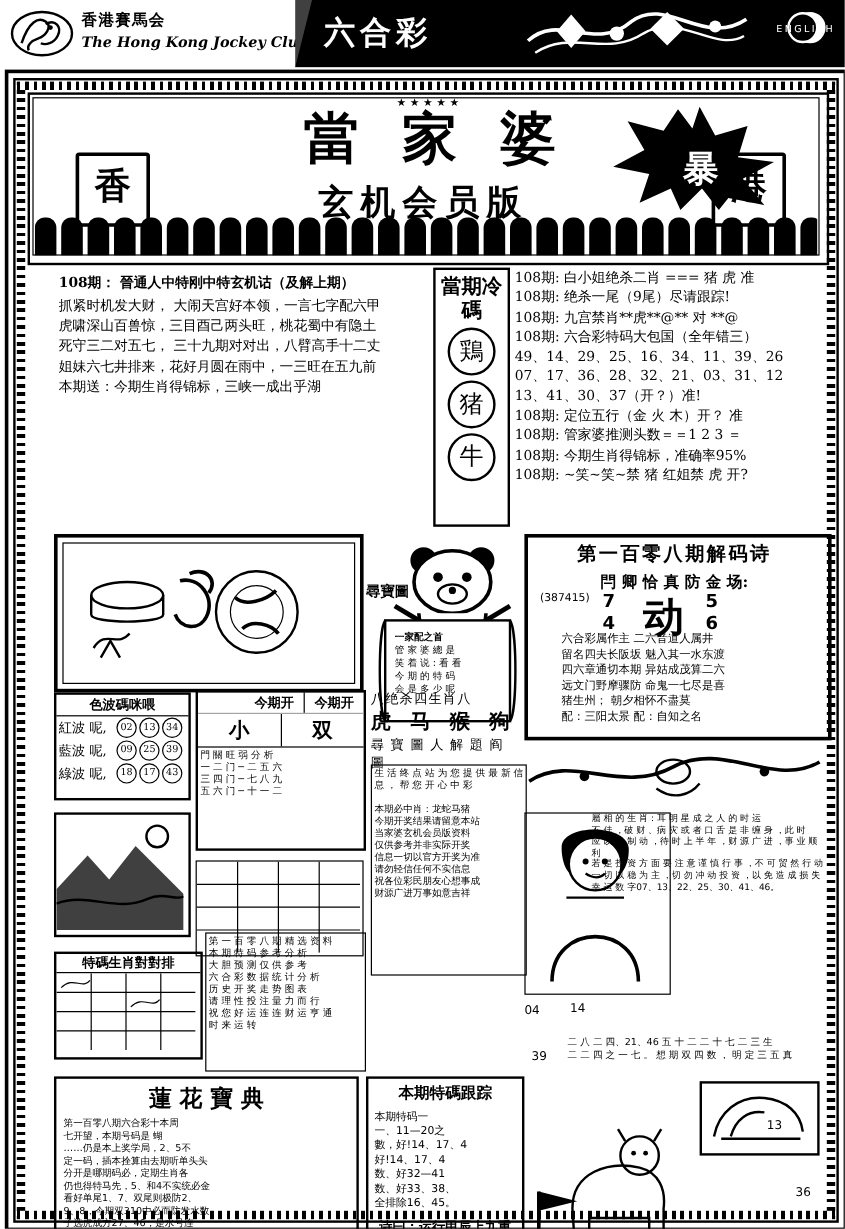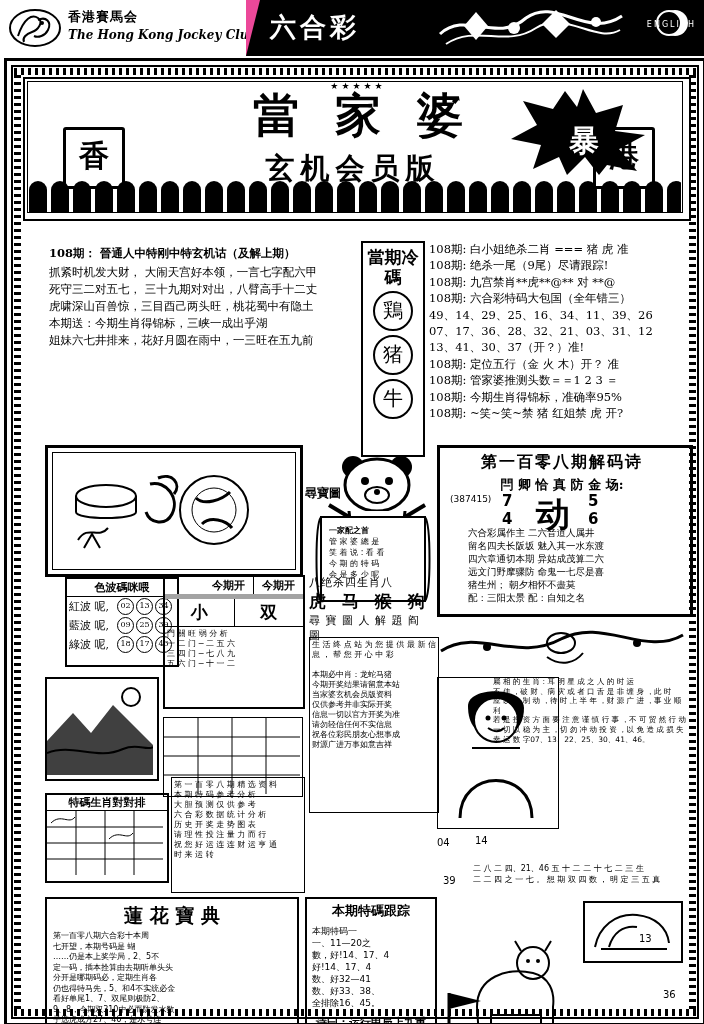--- a/index.html
+++ b/index.html
@@ -5,21 +5,21 @@
   html,body{margin:0;padding:0;background:#fff;}
   body{width:704px;height:1024px;font-family:"DejaVu Sans","Liberation Sans",sans-serif;color:#000;overflow:hidden;}
   .page{position:relative;width:704px;height:1024px;background:#fff;}
 
   
   .topbar{position:absolute;left:0;top:0;width:704px;height:56px;background:#fff;}
   .jockey{position:absolute;left:8px;top:6px;width:250px;height:46px;}
   .jockey .logo{position:absolute;left:0;top:2px;width:54px;height:40px;}
   .jockey .cn{position:absolute;left:60px;top:2px;font-size:13px;font-weight:bold;letter-spacing:1px;}
   .jockey .en{position:absolute;left:60px;top:22px;font-size:12px;font-family:"DejaVu Serif","Liberation Serif",serif;font-weight:bold;font-style:italic;}
-  .markbar{position:absolute;left:246px;top:0;width:458px;height:56px;background:#ec4899;}
+  .markbar{position:absolute;left:246px;top:0;width:458px;height:56px;background:#404040;}
   .markbar .shape{position:absolute;left:0;top:0;width:458px;height:56px;background:#000;
     clip-path:polygon(14px 0,458px 0,458px 56px,0 56px);}
   .mark-title{position:absolute;left:24px;top:10px;font-size:26px;color:#fff;font-weight:bold;letter-spacing:4px;font-family:"DejaVu Serif","Liberation Serif",serif;}
   .ribbon{position:absolute;left:190px;top:4px;width:190px;height:46px;}
   .ribbon svg{display:block;}
   .englishlbl{position:absolute;right:8px;top:20px;font-size:8px;color:#fff;letter-spacing:2px;}
   .moon{position:absolute;right:22px;top:10px;width:22px;height:22px;border-radius:50%;
      box-shadow:6px 0 0 0 #fff;background:#000;border:2px solid #fff;}
 
   
@@ -46,21 +46,21 @@
   .seal.left{left:40px;top:50px;}
   .seal.right{left:570px;top:50px;}
   .burst{position:absolute;left:470px;top:10px;width:180px;height:90px;}
   .burst .b-word{position:absolute;left:76px;top:34px;font-size:30px;font-weight:bold;color:#fff;font-family:"DejaVu Serif","Liberation Serif",serif;}
   .mh-topstars{position:absolute;left:150px;top:4px;width:370px;text-align:center;font-size:9px;letter-spacing:3px;}
   .wave-row{position:absolute;left:6px;bottom:4px;width:652px;height:32px;display:flex;overflow:hidden;}
   .wave-row i{display:block;width:18px;height:32px;background:#000;
      border-radius:9px 9px 0 0;margin-right:4px;flex:0 0 auto;}
 
   
-  .midwrap{position:absolute;left:0;top:164px;width:664px;height:212px;}
+  .midwrap{position:absolute;left:0;top:146px;width:664px;height:212px;}
   .leftnote{position:absolute;left:26px;top:4px;width:300px;font-size:11.5px;line-height:17px;
      font-family:"DejaVu Serif","Liberation Serif",serif;}
   .leftnote .ln-head{font-weight:bold;margin-bottom:2px;}
   .leftnote p{margin:0;}
   .midcol{position:absolute;left:338px;top:0;width:60px;height:212px;border:2px solid #000;text-align:center;}
   .midcol .mc-t{font-size:17px;font-weight:bold;line-height:20px;margin-top:4px;font-family:"DejaVu Serif","Liberation Serif",serif;}
   .zodiac{width:36px;height:36px;border:2px solid #000;border-radius:50%;margin:4px auto 0;
      font-size:20px;line-height:34px;font-family:"DejaVu Serif","Liberation Serif",serif;}
   .rightcol{position:absolute;left:406px;top:0;width:258px;height:212px;border-left:0;}
   .rightcol .rl{font-size:11.5px;line-height:16.4px;font-family:"DejaVu Serif","Liberation Serif",serif;white-space:nowrap;}
@@ -76,28 +76,28 @@
 
   .panelB{position:absolute;left:414px;top:368px;width:250px;height:166px;border:3px solid #000;}
   .panelB .pb-head{position:absolute;left:0;top:4px;width:244px;text-align:center;font-size:16px;font-weight:bold;font-family:"DejaVu Serif","Liberation Serif",serif;letter-spacing:2px;}
   .panelB .pb-sub{position:absolute;left:0;top:28px;width:244px;text-align:center;font-size:13px;font-weight:bold;font-family:"DejaVu Serif","Liberation Serif",serif;}
   .panelB .pb-code{position:absolute;left:10px;top:46px;font-size:9px;}
   .panelB .big-char{position:absolute;left:96px;top:44px;font-size:34px;font-weight:bold;font-family:"DejaVu Serif","Liberation Serif",serif;}
   .panelB .num{position:absolute;font-size:15px;font-weight:bold;}
   .panelB .poem{position:absolute;left:28px;top:78px;width:196px;font-size:9.5px;line-height:13px;font-family:"DejaVu Serif","Liberation Serif",serif;}
 
   
-  .waveTbl{position:absolute;left:22px;top:500px;width:110px;height:86px;border:2px solid #000;margin-left:20px;}
+  .waveTbl{position:absolute;left:22px;top:500px;width:110px;height:86px;border:2px solid #000;}
   .waveTbl .wt-h{text-align:center;font-size:11px;font-weight:bold;border-bottom:1px solid #000;padding:1px 0;font-family:"DejaVu Serif","Liberation Serif",serif;}
   .waveTbl .wt-r{display:flex;align-items:center;font-size:11px;padding:1px 2px;font-family:"DejaVu Serif","Liberation Serif",serif;}
   .waveTbl .wt-r span.lbl{width:48px;}
   .ball{display:inline-block;width:15px;height:15px;border:1px solid #000;border-radius:50%;
      font-size:8px;line-height:13px;text-align:center;margin-right:2px;}
   .openTbl{position:absolute;left:140px;top:498px;width:138px;height:130px;border:2px solid #000;}
-  .openTbl .ot-h{display:flex;border-bottom:5px solid #a3a3a3;padding-left:39px;}
+  .openTbl .ot-h{display:flex;border-bottom:1px solid #a3a3a3;padding-left:39px;}
   .openTbl .ot-h div{flex:1;text-align:center;font-size:11px;font-weight:bold;padding:1px 0;font-family:"DejaVu Serif","Liberation Serif",serif;}
   .openTbl .ot-h div:first-child{border-right:1px solid #000;}
   .openTbl .ot-v{display:flex;border-bottom:1px solid #000;}
   .openTbl .ot-v div{flex:1;text-align:center;font-size:17px;font-weight:bold;padding:2px 0;font-family:"DejaVu Serif","Liberation Serif",serif;}
   .openTbl .ot-v div:first-child{border-right:1px solid #000;}
   .openTbl .ot-b{font-size:8px;line-height:10px;padding:2px;}
 
   .zoo{position:absolute;left:286px;top:498px;width:124px;height:54px;}
   .zoo .z1{font-size:11px;letter-spacing:1px;font-family:"DejaVu Serif","Liberation Serif",serif;}
   .zoo .z2{font-size:17px;font-weight:bold;letter-spacing:5px;font-family:"DejaVu Serif","Liberation Serif",serif;}
@@ -213,24 +213,24 @@
             <i></i>
             <i></i>
             <i></i>
         </div>
       </div>
 
       <div class="midwrap">
         <div class="leftnote">
           <div class="ln-head">108期： 晉通人中特刚中特玄机诂（及解上期）</div>
           <p>抓紧时机发大财，   大闹天宫好本领，一言七字配六甲</p>
+          <p>虎啸深山百兽惊，三目酉己两头旺，桃花蜀中有隐土</p>
           <p>死守三二对五七，   三十九期对对出，八臂高手十二丈</p>
-          <p>虎啸深山百兽惊，三目酉己两头旺，桃花蜀中有隐土</p>
+          <p>姐妹六七井排来，花好月圆在雨中，一三旺在五九前</p>
           <p>本期送：今期生肖得锦标，三峡一成出乎湖</p>
-          <p>姐妹六七井排来，花好月圆在雨中，一三旺在五九前</p>
         </div>
 
         <div class="midcol">
           <div class="mc-t">當期冷碼</div>
           <div class="zodiac">鶏</div>
           <div class="zodiac">猪</div>
           <div class="zodiac">牛</div>
         </div>
 
         <div class="rightcol">

